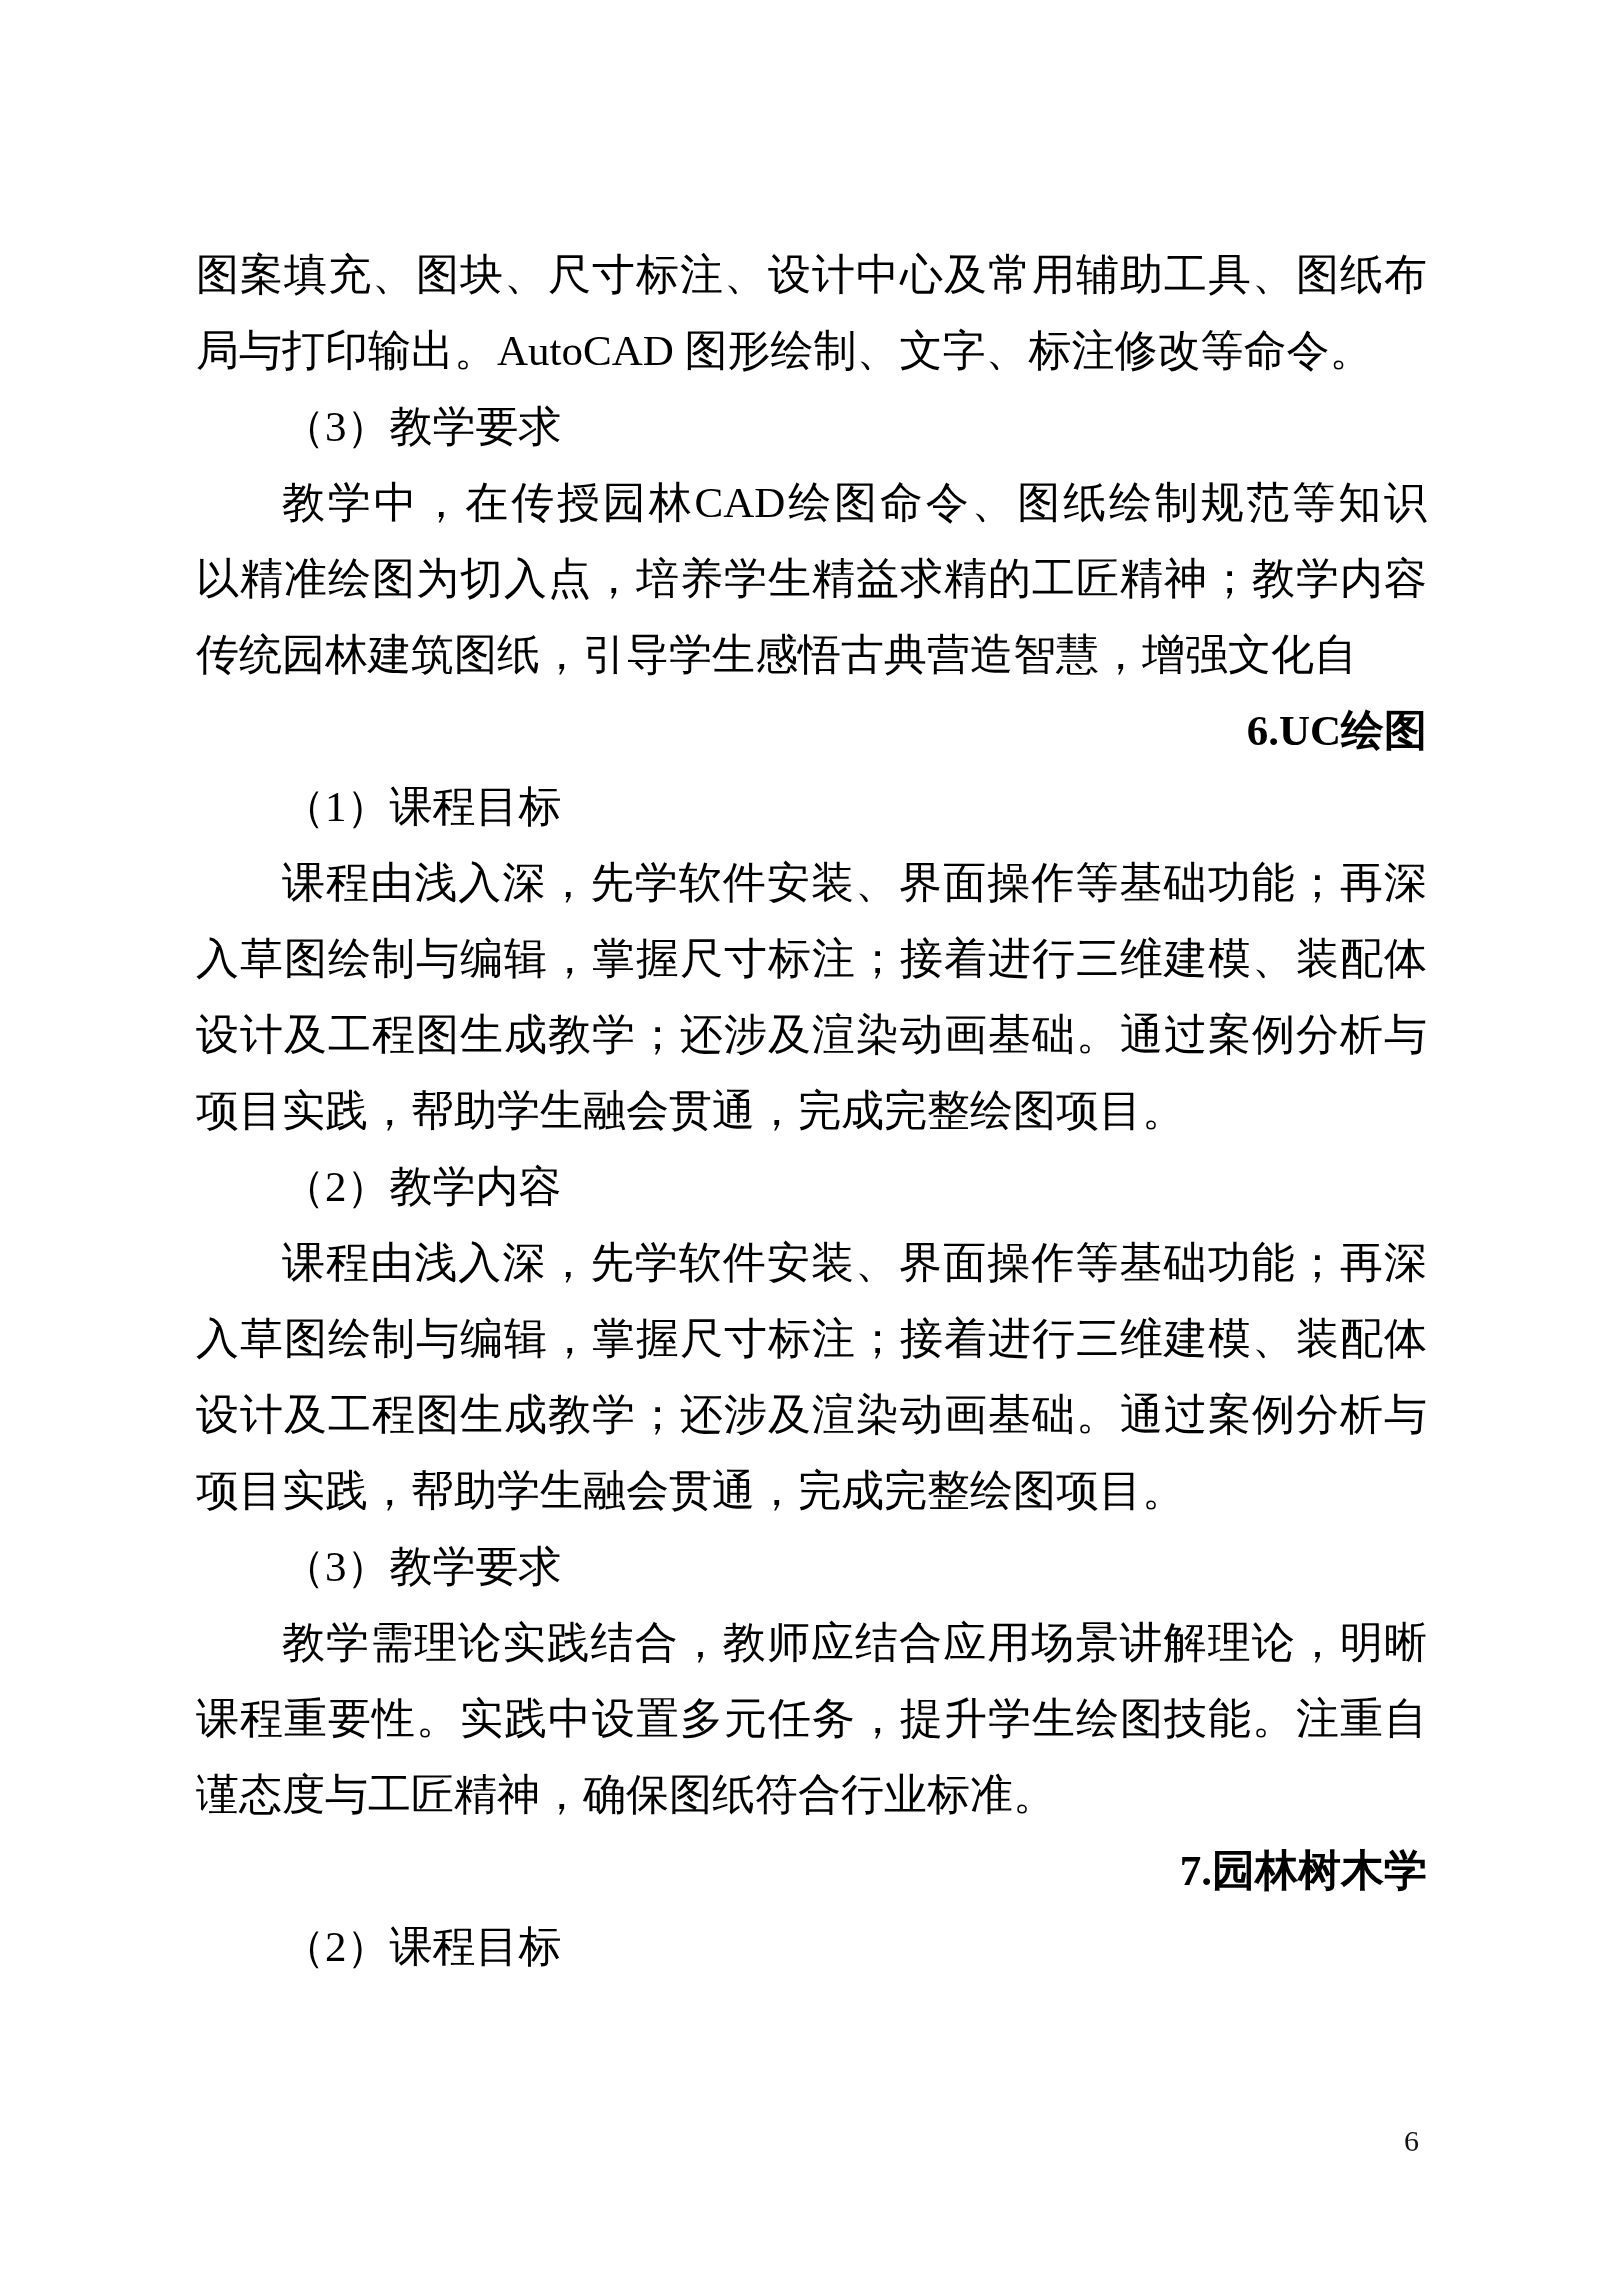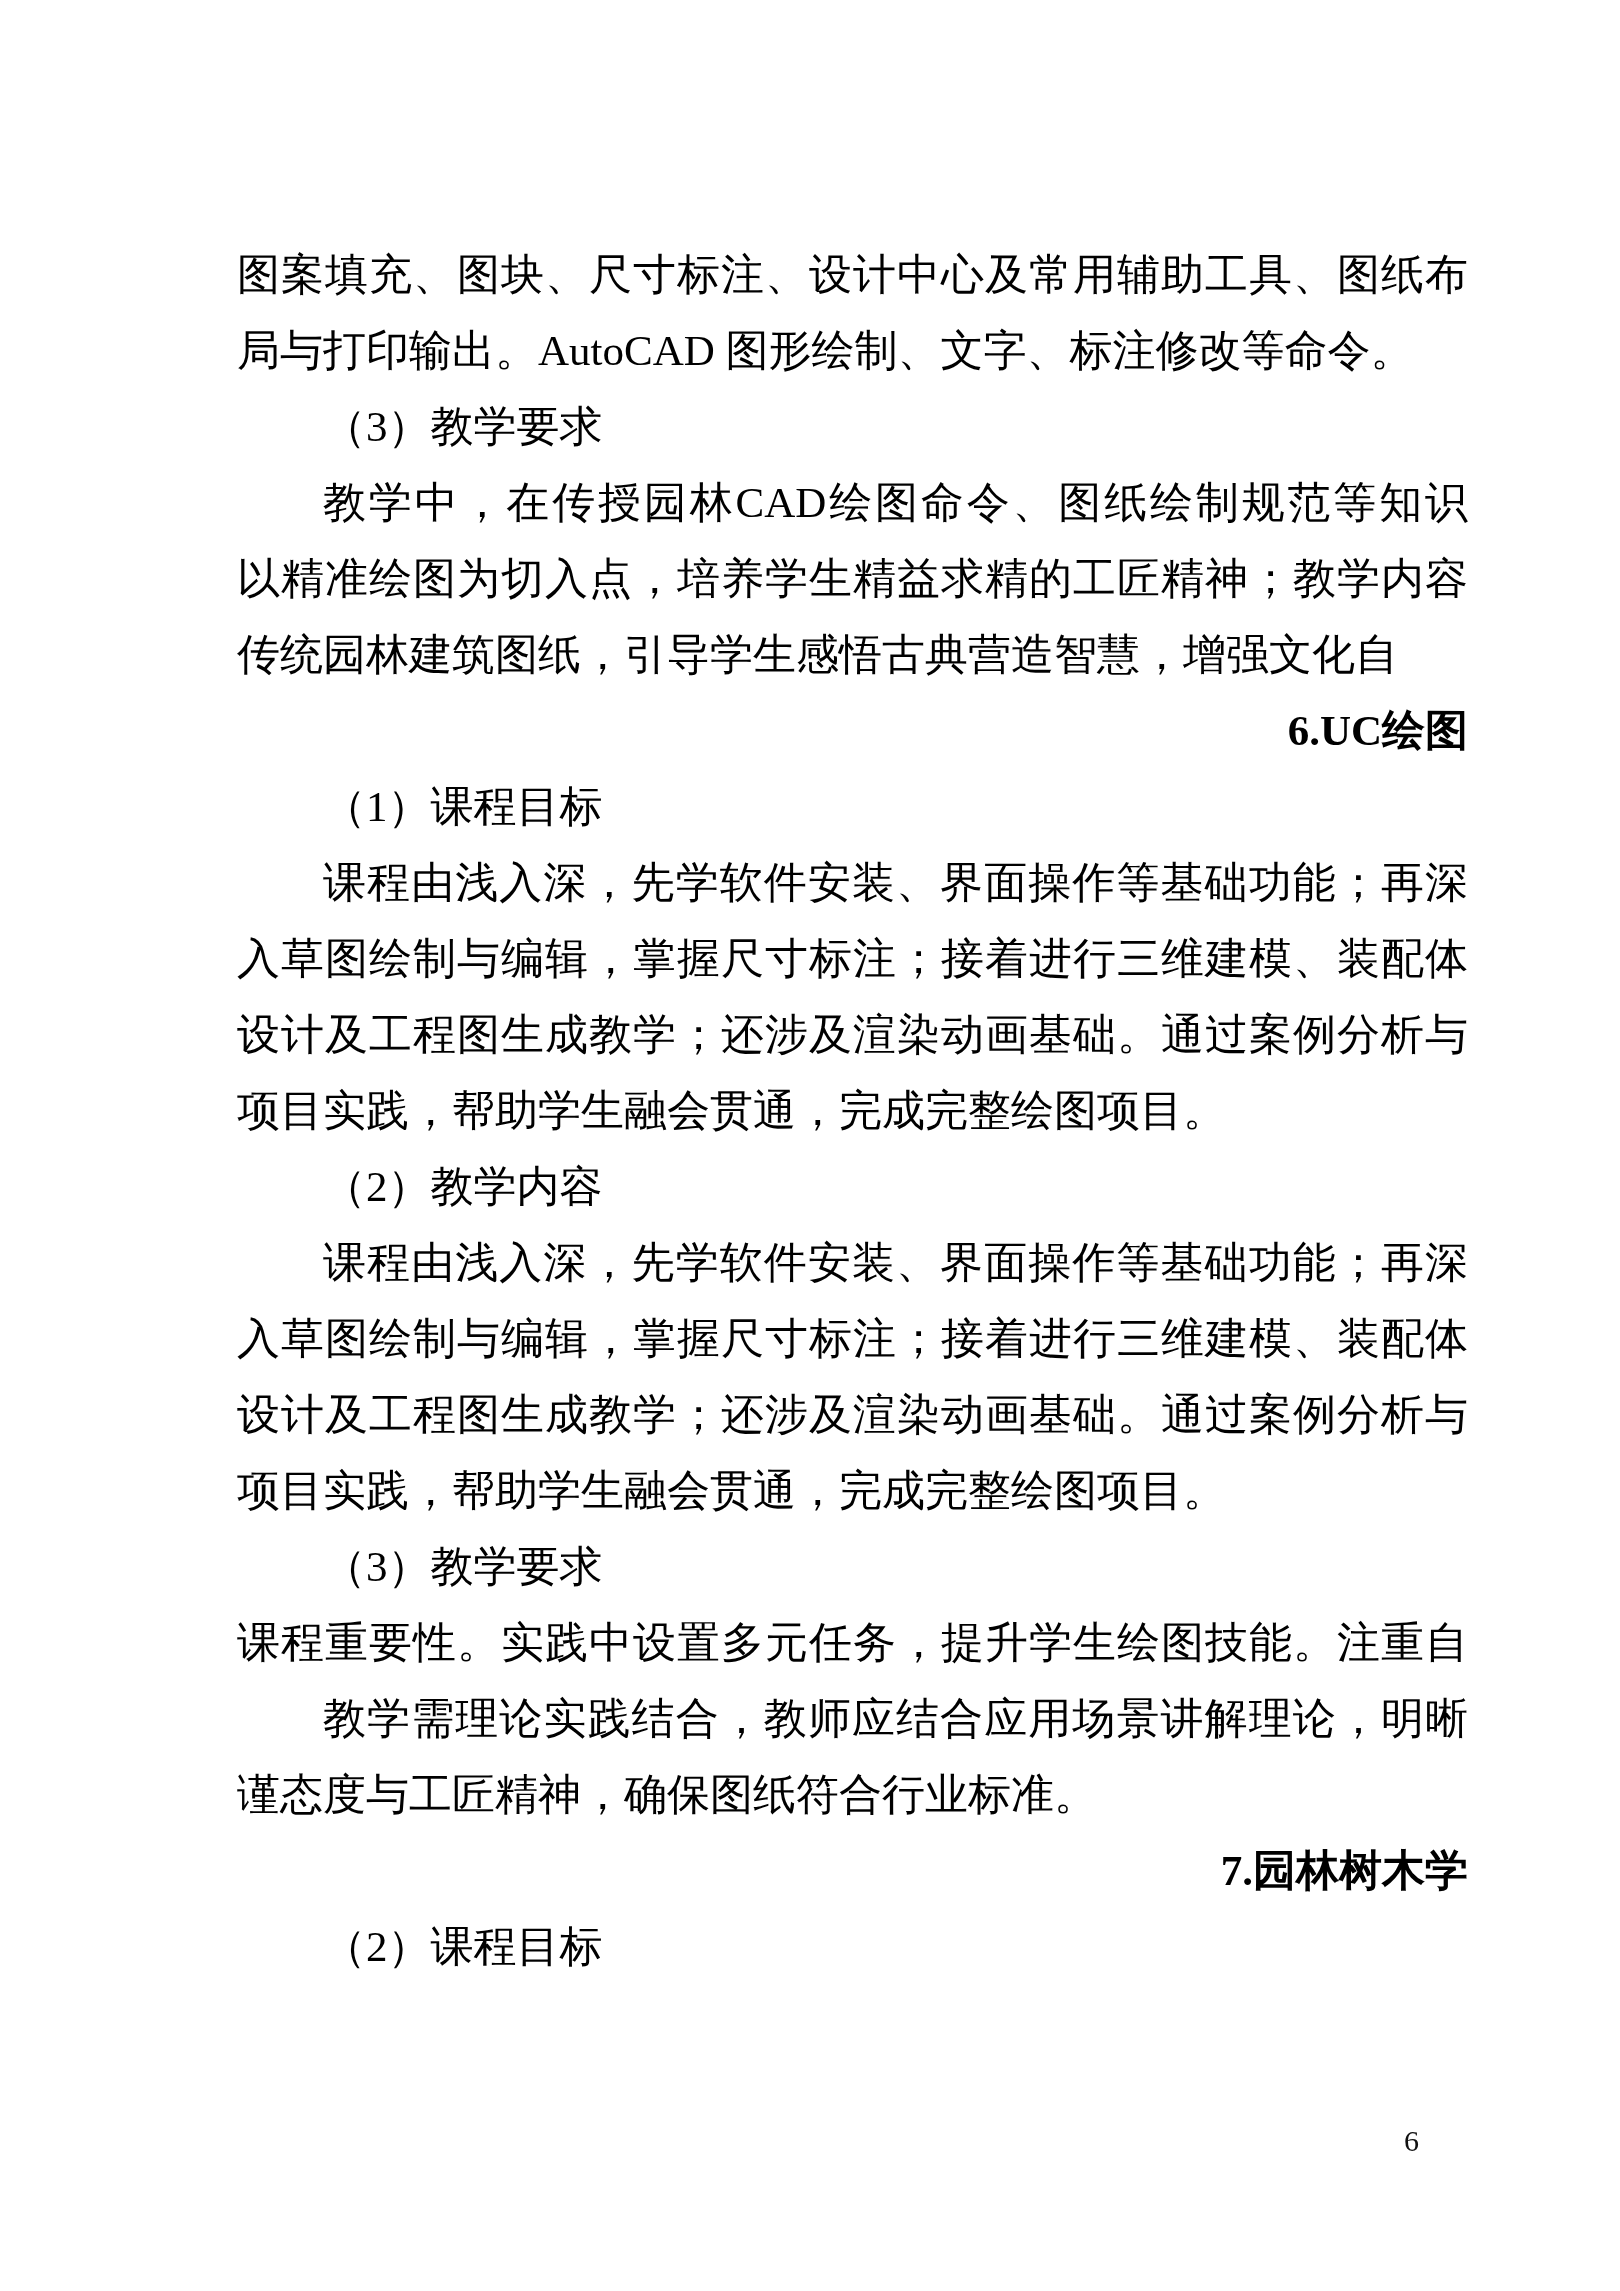--- a/index.html
+++ b/index.html
@@ -14,21 +14,20 @@
     background: #ffffff;
     font-family: "Liberation Serif", "DejaVu Serif", serif;
     color: #000000;
     overflow: hidden;
   }
   .content {
     position: absolute;
     left: 196px;
     top: 237px;
     width: 1231px;
-    margin-left: 41px;
   }
   .line {
     font-size: 43px;
     line-height: 76px;
     height: 76px;
     overflow: hidden;
     color: #000000;
     text-align: left;
   }
   .line.justify {
@@ -68,21 +67,21 @@
       <div class="line indent justify">课程由浅入深，先学软件安装、界面操作等基础功能；再深</div>
       <div class="line justify">入草图绘制与编辑，掌握尺寸标注；接着进行三维建模、装配体</div>
       <div class="line justify">设计及工程图生成教学；还涉及渲染动画基础。通过案例分析与</div>
       <div class="line">项目实践，帮助学生融会贯通，完成完整绘图项目。</div>
       <div class="line indent">（2）教学内容</div>
       <div class="line indent justify">课程由浅入深，先学软件安装、界面操作等基础功能；再深</div>
       <div class="line justify">入草图绘制与编辑，掌握尺寸标注；接着进行三维建模、装配体</div>
       <div class="line justify">设计及工程图生成教学；还涉及渲染动画基础。通过案例分析与</div>
       <div class="line">项目实践，帮助学生融会贯通，完成完整绘图项目。</div>
       <div class="line indent">（3）教学要求</div>
+      <div class="line indent justify">教学需理论实践结合，教师应结合应用场景讲解理论，明晰</div>
       <div class="line justify">课程重要性。实践中设置多元任务，提升学生绘图技能。注重自</div>
-      <div class="line indent justify">教学需理论实践结合，教师应结合应用场景讲解理论，明晰</div>
       <div class="line">谨态度与工匠精神，确保图纸符合行业标准。</div>
       <div class="line indent heading">7.园林树木学</div>
       <div class="line indent">（2）课程目标</div>
     </div>
   <div class="page-number">6</div>
 </div>
 
 
 </body></html>

